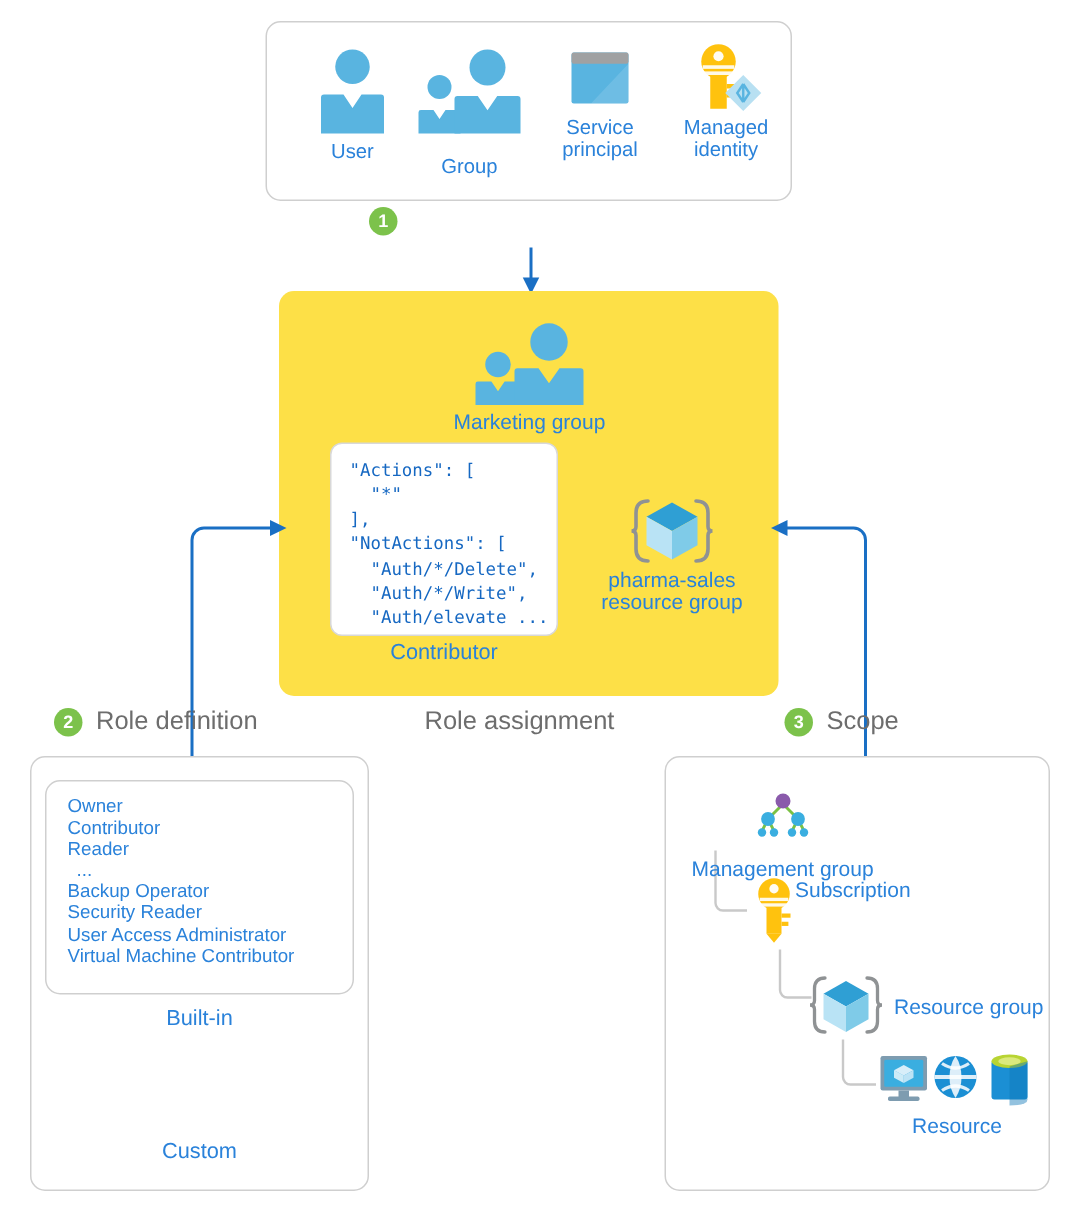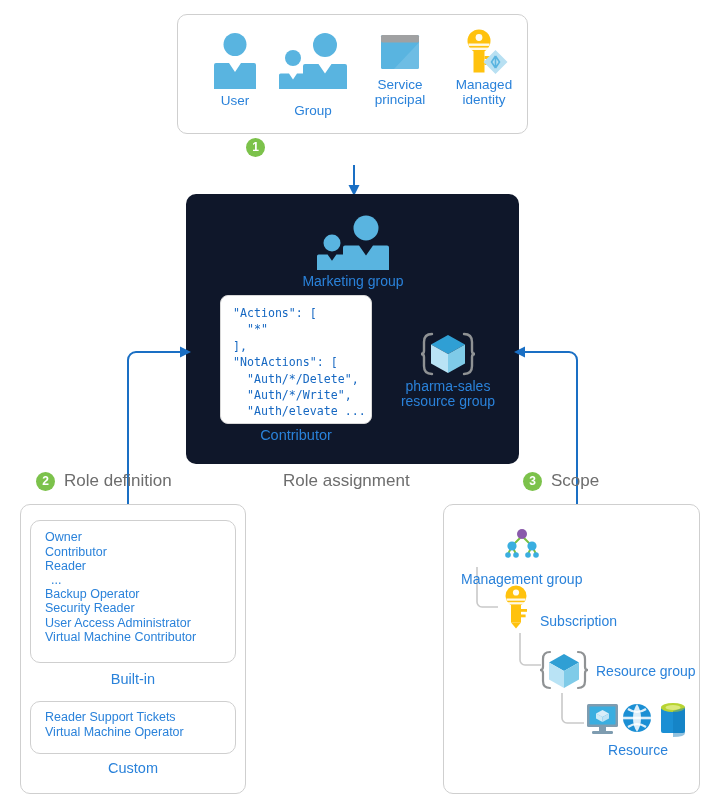--- a/index.html
+++ b/index.html
@@ -22,21 +22,21 @@
   .abs { position: absolute; }
 
   
   .card {
     border: 1px solid #cfcfcf;
     border-radius: 10px;
     background: #ffffff;
     box-sizing: border-box;
   }
   .panel-blue {
-    background: #0f172a;
+    background: #fde047;
     border-radius: 10px;
     box-sizing: border-box;
   }
 
   
   .lbl-blue {
     color: #2a82da;
     font-size: 13.5px;
     line-height: 15px;
     text-align: center;
@@ -230,26 +230,20 @@
         <div class="lbl-role">Reader</div>
         <div class="lbl-role" style="padding-left:6px; line-height:13px;">...</div>
         <div class="lbl-role">Backup Operator</div>
         <div class="lbl-role">Security Reader</div>
         <div class="lbl-role">User Access Administrator</div>
         <div class="lbl-role">Virtual Machine Contributor</div>
       </div>
     </div>
     <div class="lbl-cap abs" style="left:9px; top:166px; width:206px;">Built-in</div>
 
-    <div class="card abs" style="left:9px; top:196px; width:206px; height:53px;">
-      <div class="roles-list" style="padding-top:8px;">
-        <div class="lbl-role">Reader Support Tickets</div>
-        <div class="lbl-role">Virtual Machine Operator</div>
-      </div>
-    </div>
     <div class="lbl-cap abs" style="left:9px; top:255px; width:206px;">Custom</div>
   </div>
 
   <div class="card abs" style="left:443px; top:504px; width:257px; height:290px;">
 
     <svg class="abs" style="left:0; top:0;" width="257" height="290" viewBox="0 0 257 290">
       <path d="M33 62 V97 a5 5 0 0 0 5 5 H54" stroke="#c9c9c9" stroke-width="1.6" fill="none"></path>
       <path d="M76 128 V155 a5 5 0 0 0 5 5 H97" stroke="#c9c9c9" stroke-width="1.6" fill="none"></path>
       <path d="M118 188 V213 a5 5 0 0 0 5 5 H140" stroke="#c9c9c9" stroke-width="1.6" fill="none"></path>
     </svg>
@@ -261,21 +255,21 @@
         <circle cx="8" cy="19" r="4.6" fill="#3aaee0"></circle>
         <circle cx="28" cy="19" r="4.6" fill="#3aaee0"></circle>
         <circle cx="4" cy="28" r="2.8" fill="#3aaee0"></circle>
         <circle cx="12" cy="28" r="2.8" fill="#3aaee0"></circle>
         <circle cx="24" cy="28" r="2.8" fill="#3aaee0"></circle>
         <circle cx="32" cy="28" r="2.8" fill="#3aaee0"></circle>
       </svg>
       <div class="lbl-scope">Management group</div>
     </div>
 
-    <div class="abs" style="left:58px; top:80px; display:flex; align-items:flex-end; gap:10px;">
+    <div class="abs" style="left:58px; top:80px; display:flex; align-items:flex-start; ">
       <svg width="28" height="44" viewBox="0 0 28 44">
         <circle cx="14" cy="11" r="10.5" fill="#ffc20e"></circle>
         <circle cx="14" cy="7.5" r="3.1" fill="#ffffff" opacity="0.95"></circle>
         <rect x="9" y="19.5" width="10" height="18" fill="#ffc20e"></rect>
         <rect x="4.5" y="13.5" width="19" height="2.2" fill="#ffffff" opacity="0.9"></rect>
         <rect x="4.5" y="17.2" width="19" height="2.2" fill="#ffffff" opacity="0.9"></rect>
         <rect x="19" y="24" width="6" height="2.8" fill="#ffc20e"></rect>
         <rect x="19" y="29.5" width="4.6" height="2.8" fill="#ffc20e"></rect>
         <path d="M9 37.5 L14 43.5 L19 37.5 Z" fill="#ffc20e"></path>
       </svg>

